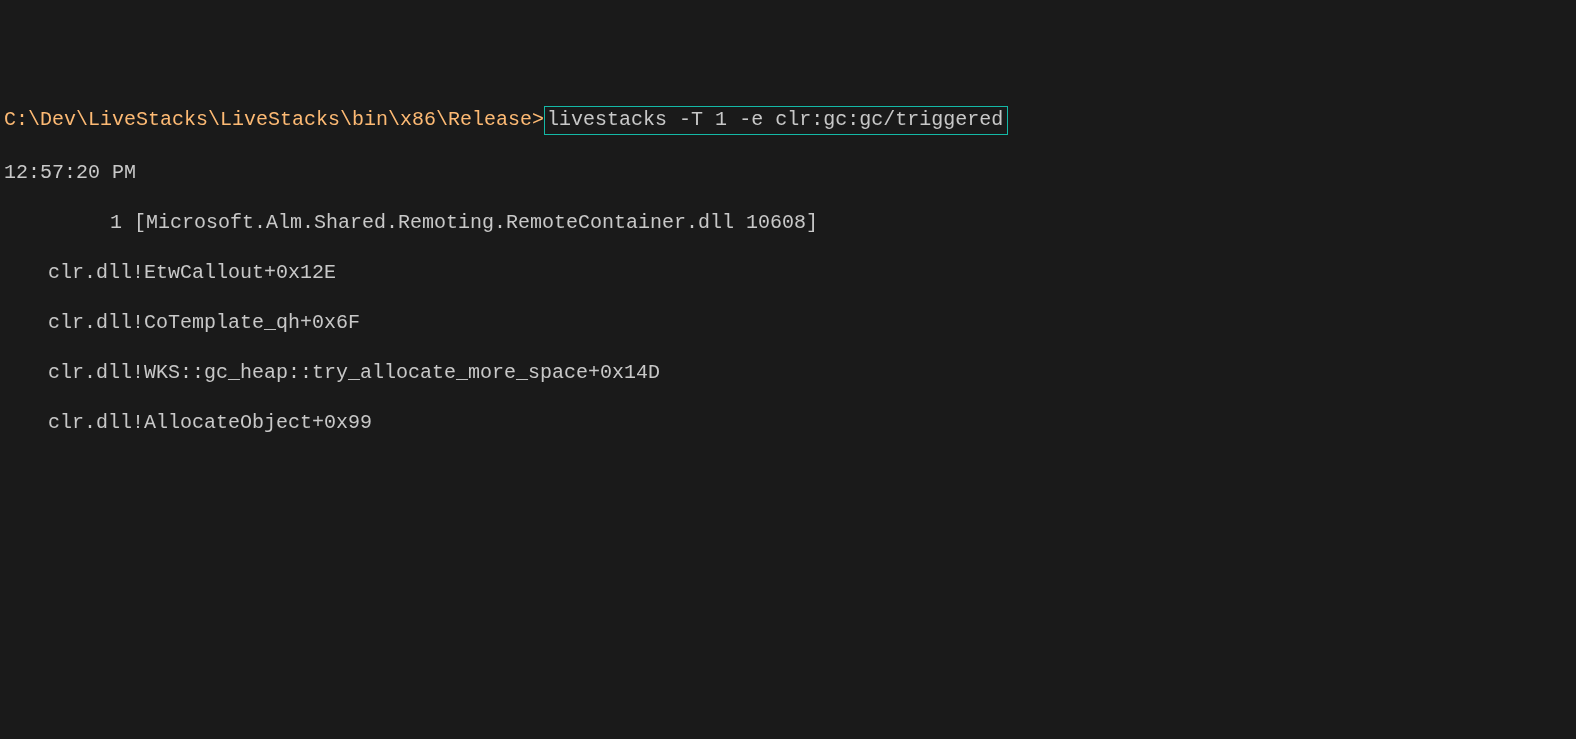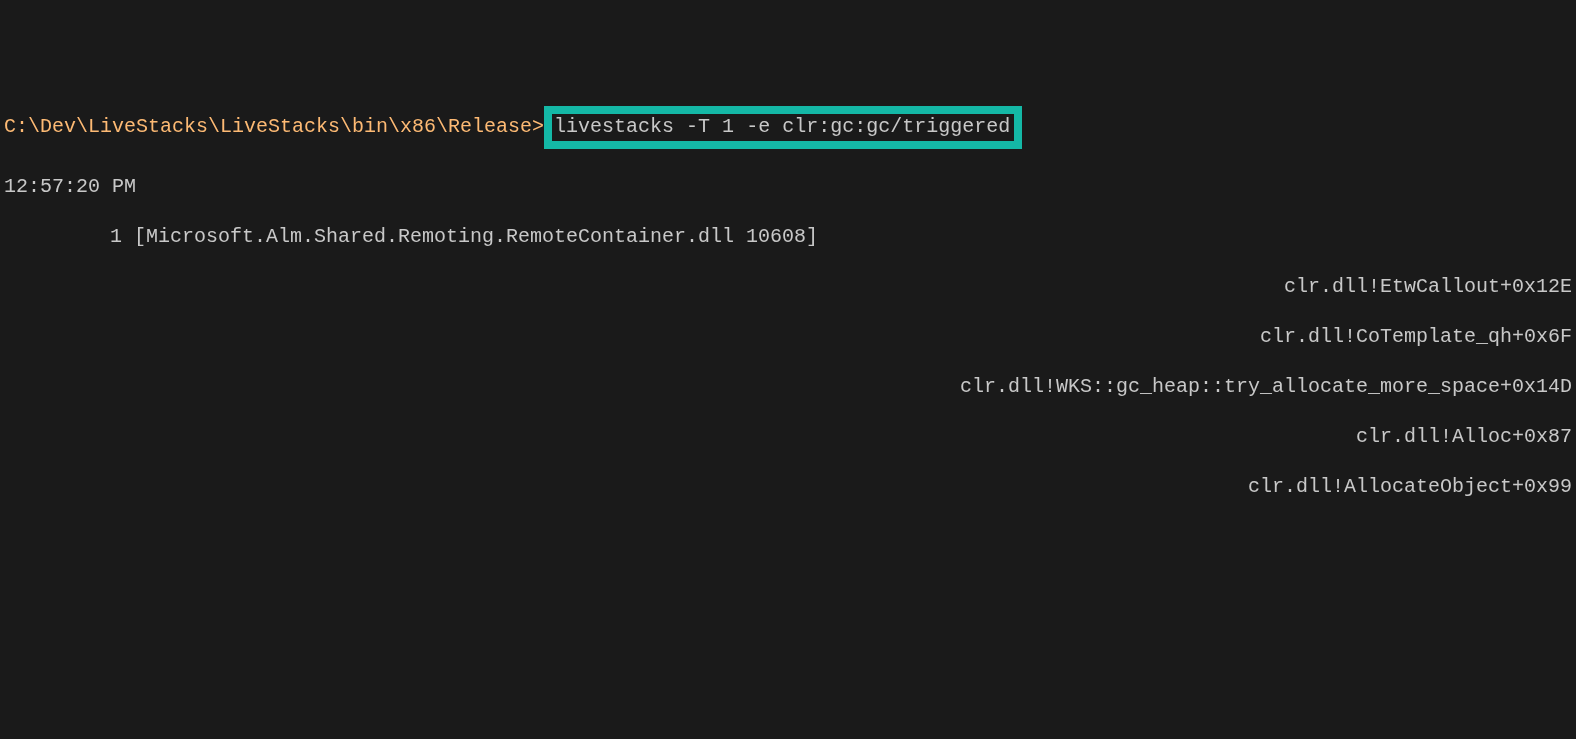--- a/index.html
+++ b/index.html
@@ -19,44 +19,42 @@
       width: 1576px;
       height: 739px;
     }
     .terminal-line {
       display: block;
     }
     .prompt-path {
       color: #fdba74;
     }
     .highlighted-command {
-      border: 8px solid #14b8a6;
+      border: 1px solid #14b8a6;
       padding: 0 4px 2px 2px;
       display: inline-block;
     }
     .indent-1 {
       padding-left: 44px;
-      text-align: right;
     }
     .indent-count {
       padding-left: 106px;
     }
   </style>
 </head>
 <body>
 
 
 
 <div><span class="terminal-line"><span class="prompt-path">C:\Dev\LiveStacks\LiveStacks\bin\x86\Release&gt;</span><span class="highlighted-command">livestacks -T 1 -e clr:gc:gc/triggered</span></span>
 <span class="terminal-line">12:57:20 PM</span>
 <span class="terminal-line indent-count">1 [Microsoft.Alm.Shared.Remoting.RemoteContainer.dll 10608]</span>
 <span class="terminal-line indent-1">clr.dll!EtwCallout+0x12E</span>
 <span class="terminal-line indent-1">clr.dll!CoTemplate_qh+0x6F</span>
 <span class="terminal-line indent-1">clr.dll!WKS::gc_heap::try_allocate_more_space+0x14D</span>
-<span class="terminal-line indent-1">clr.dll!Alloc+0x87</span>
 <span class="terminal-line indent-1">clr.dll!AllocateObject+0x99</span>
 
 
 
 
 
 
 
 
 

